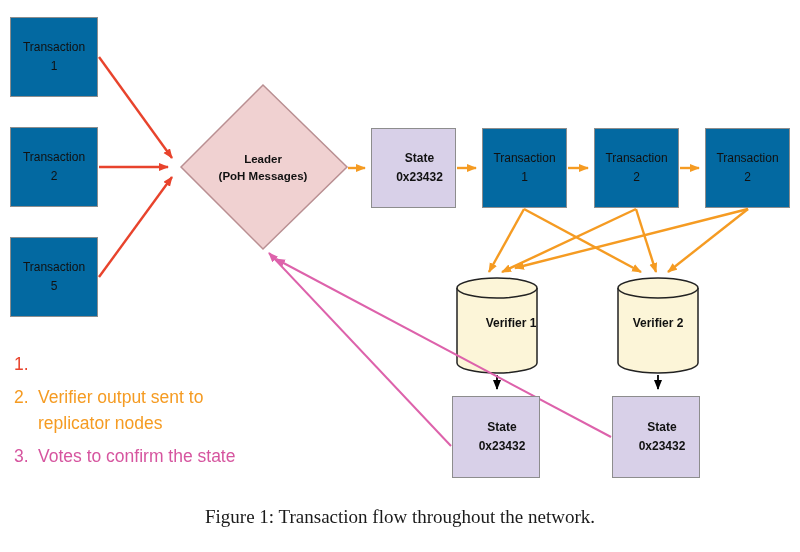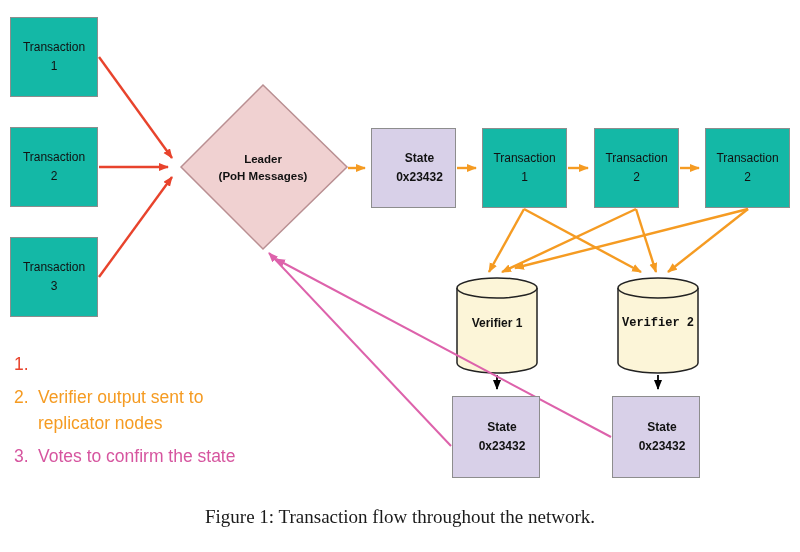--- a/index.html
+++ b/index.html
@@ -5,38 +5,38 @@
   *{box-sizing:border-box;margin:0;padding:0;}
   body{background:#fff;}
   .stage{position:relative;width:800px;height:552px;background:#ffffff;
          font-family:"Liberation Sans",sans-serif;color:#111;overflow:hidden;}
   .layer{position:absolute;left:0;top:0;}
 
   .box{position:absolute;display:flex;align-items:center;justify-content:center;
        text-align:center;font-size:12px;line-height:1.55;border:1px solid #8d8d8d;}
   .box .wrap{display:block;width:70px;}
   .blk{display:block;}
-  .blue{background:#14b8a6;align-items:center;}
+  .blue{background:#0369a1;align-items:center;}
   .purple{background:#d8d0e8;font-weight:700;padding-left:12px;}
 
   .p-in1{left:10px;top:17px;width:88px;height:80px;}
   .p-in2{left:10px;top:127px;width:88px;height:80px;}
   .p-in3{left:10px;top:237px;width:88px;height:80px;}
   .p-state{left:371px;top:128px;width:85px;height:80px;}
   .p-c1{left:482px;top:128px;width:85px;height:80px;}
   .p-c2{left:594px;top:128px;width:85px;height:80px;}
   .p-c3{left:705px;top:128px;width:85px;height:80px;}
   .p-vs1{left:452px;top:396px;width:88px;height:82px;}
   .p-vs2{left:612px;top:396px;width:88px;height:82px;}
 
   .label{position:absolute;text-align:center;font-weight:bold;}
   .leader-label{left:193px;top:151px;width:140px;font-size:11.5px;line-height:1.5;}
   .v-label{width:80px;font-weight:700;font-size:12px;}
-  .p-vl1{left:457px;top:316px;text-align:center;}
-  .p-vl2{left:618px;top:316px;font-family:Liberation Mono, monospace;}
+  .p-vl1{left:471px;top:316px;text-align:center;}
+  .p-vl2{left:618px;top:316px;}
 
   .legend{position:absolute;left:14px;top:352px;font-size:17.5px;line-height:1.45;}
   .lg-item{display:flex;margin-bottom:8px;}
   .lg-num{width:24px;flex:none;}
   .lg-text{max-width:218px;}
   .c1{color:#e8432c;}
   .c2{color:#f59b22;}
   .c3{color:#d6559f;}
 
   .caption{position:absolute;left:0;right:0;top:506px;text-align:center;
@@ -104,21 +104,21 @@
     </g>
   </svg>
 
   <div class="box blue p-in1">
     <span class="wrap">Transaction 1</span>
   </div>
   <div class="box blue p-in2">
     <span class="wrap">Transaction 2</span>
   </div>
   <div class="box blue p-in3">
-    <span class="wrap">Transaction 3</span>
+    <span class="wrap">Transaction 5</span>
   </div>
 
   <div class="label leader-label">
     <div class="blk">Leader</div>
     <div class="blk">(PoH Messages)</div>
   </div>
 
   <div class="box purple p-state">
     <span class="wrap">
       <span class="blk">State</span>

